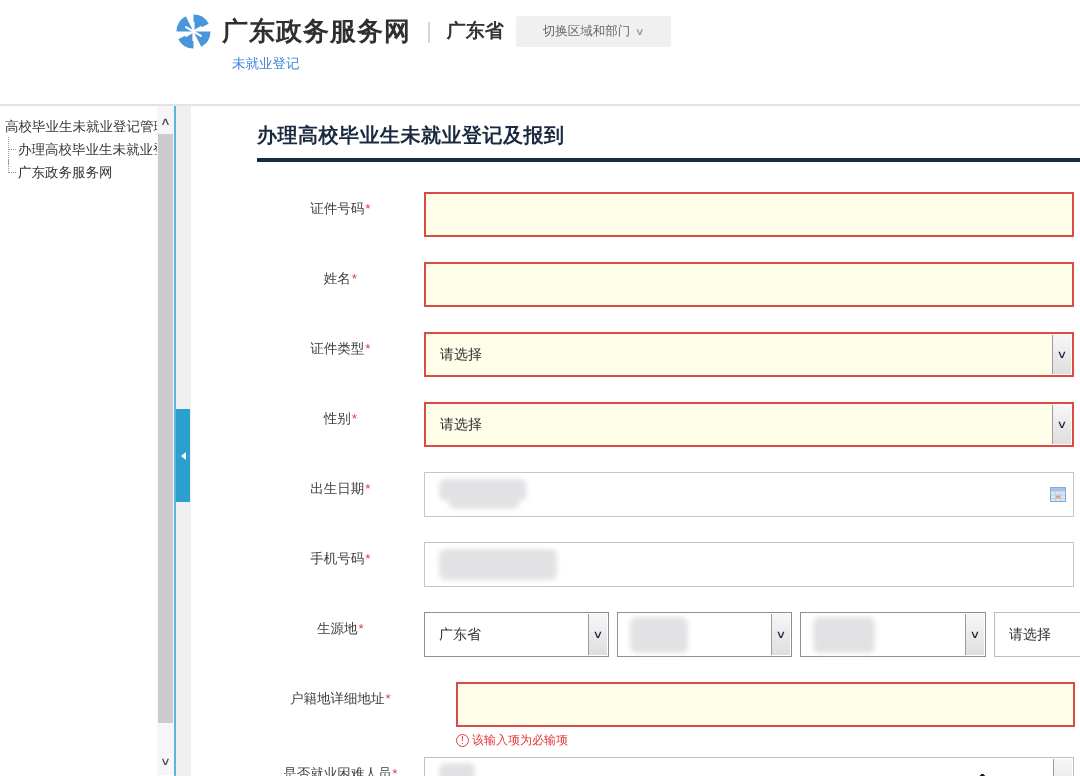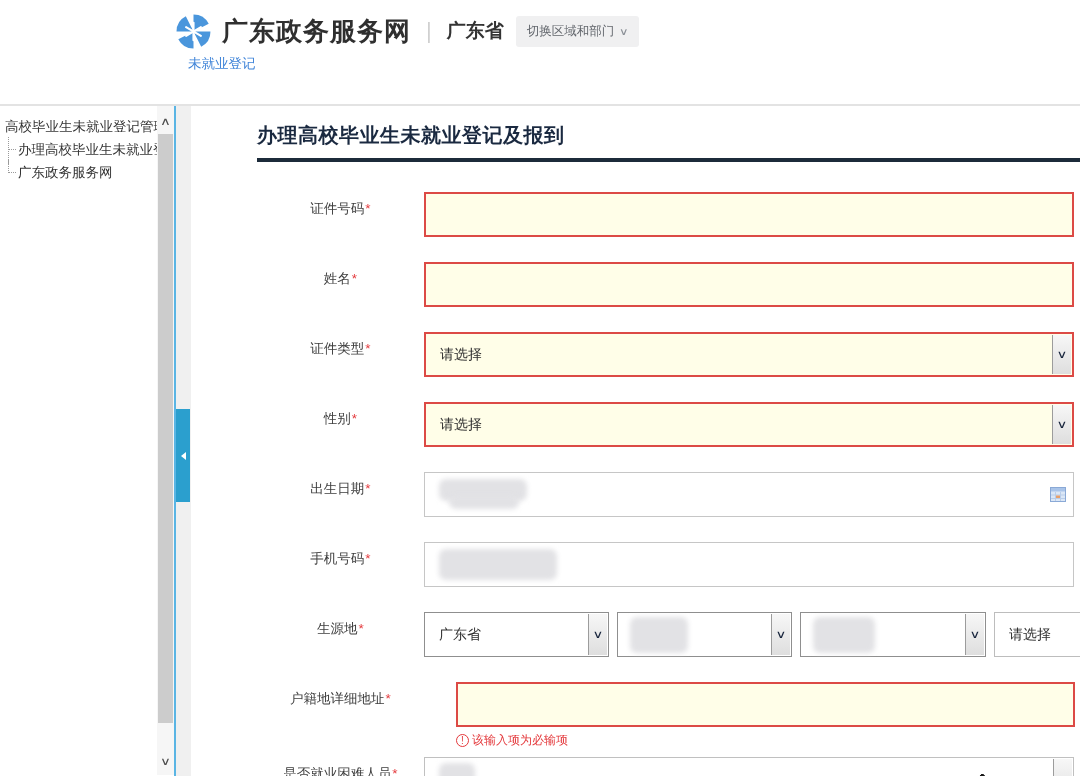--- a/index.html
+++ b/index.html
@@ -7,24 +7,24 @@
               font-family:"Liberation Sans", sans-serif; color:#333; }
 
   
   .header { height:106px; background:#fff; border-bottom:2px solid #e3e3e3; position:relative; }
   .brandrow { display:flex; align-items:center; padding:12px 0 0 175px; height:50px; }
   .logo { width:37px; height:37px; flex:0 0 auto; }
   .site-title { font-size:26px; font-weight:bold; color:#2f2f2f; margin-left:10px; letter-spacing:1px; }
   .hdr-sep { color:#d0d0d0; font-size:22px; margin:0 15px; font-weight:normal; }
   .region { font-size:19px; font-weight:bold; color:#333; }
   .switch-btn { margin-left:12px; background:#f0f0f1; color:#63676d; font-size:12.5px;
-                padding:7px 11px; border-radius:3px; border:none; cursor:pointer;
+                padding:7px 27px; border-radius:3px; border:none; cursor:pointer;
                 display:inline-flex; align-items:center; gap:6px; }
   .switch-btn .chev { font-size:10px; color:#8a8f96; transform:scaleX(1.3); }
-  .tabrow { padding-left:188px; margin-top:4px; }
+  .tabrow { padding-left:188px; margin-top:4px;margin-left:44px; }
   .tab-link { color:#3e83d8; font-size:13.5px; text-decoration:none; }
 
   
   .main { display:flex; height:690px; }
 
   .sidebar { width:174px; position:relative; background:#fff; overflow:hidden; }
   .tree { padding:10px 0 0 3px; font-size:13.5px; color:#333; white-space:nowrap; }
   .tree-root { padding:2px 0 3px 2px; cursor:pointer; }
   .tree-child { position:relative; padding:2px 0 3px 15px; cursor:pointer; }
   .tree-child::before { content:""; position:absolute; left:5px; top:-2px; width:7px; height:12px;

